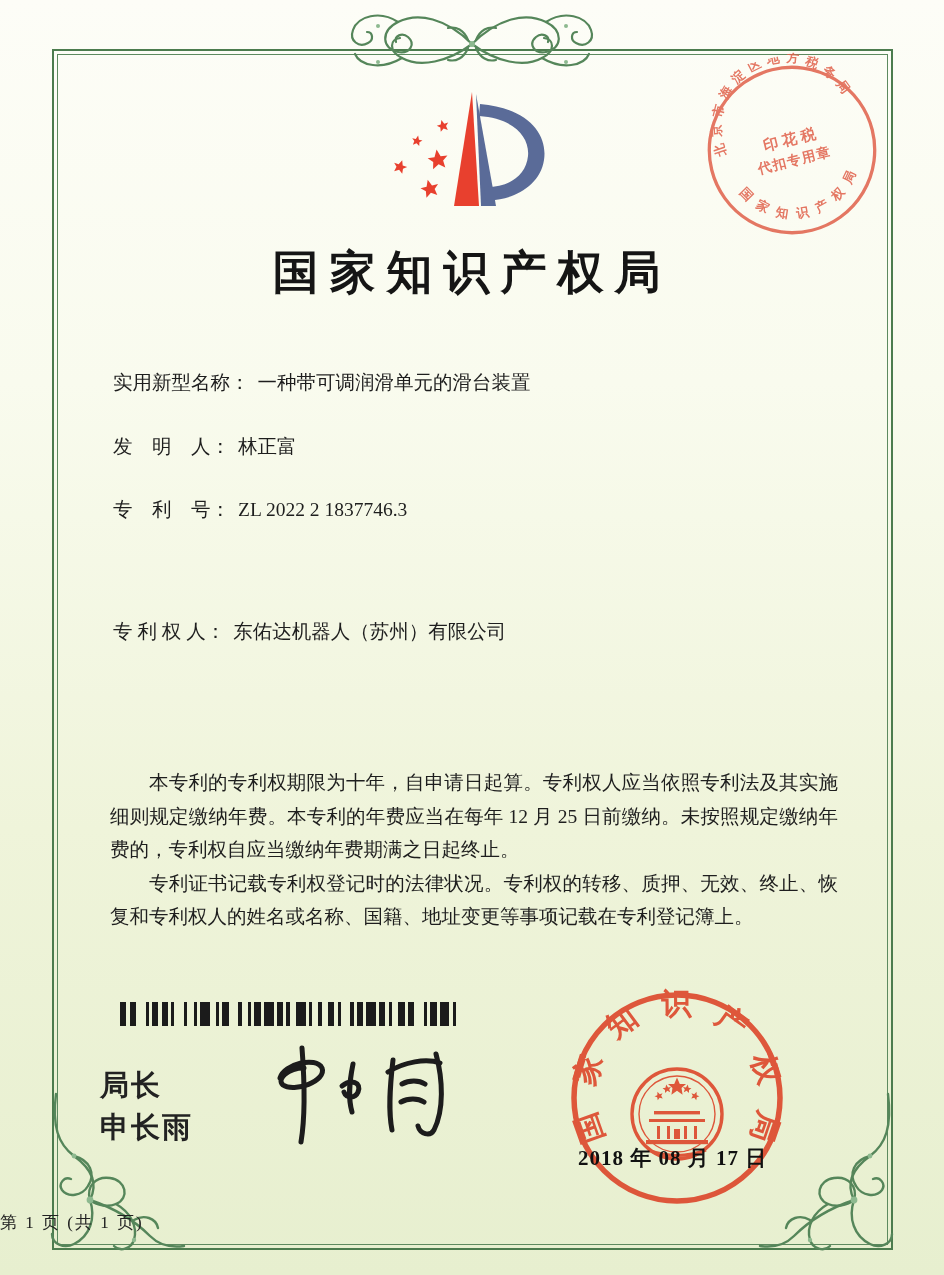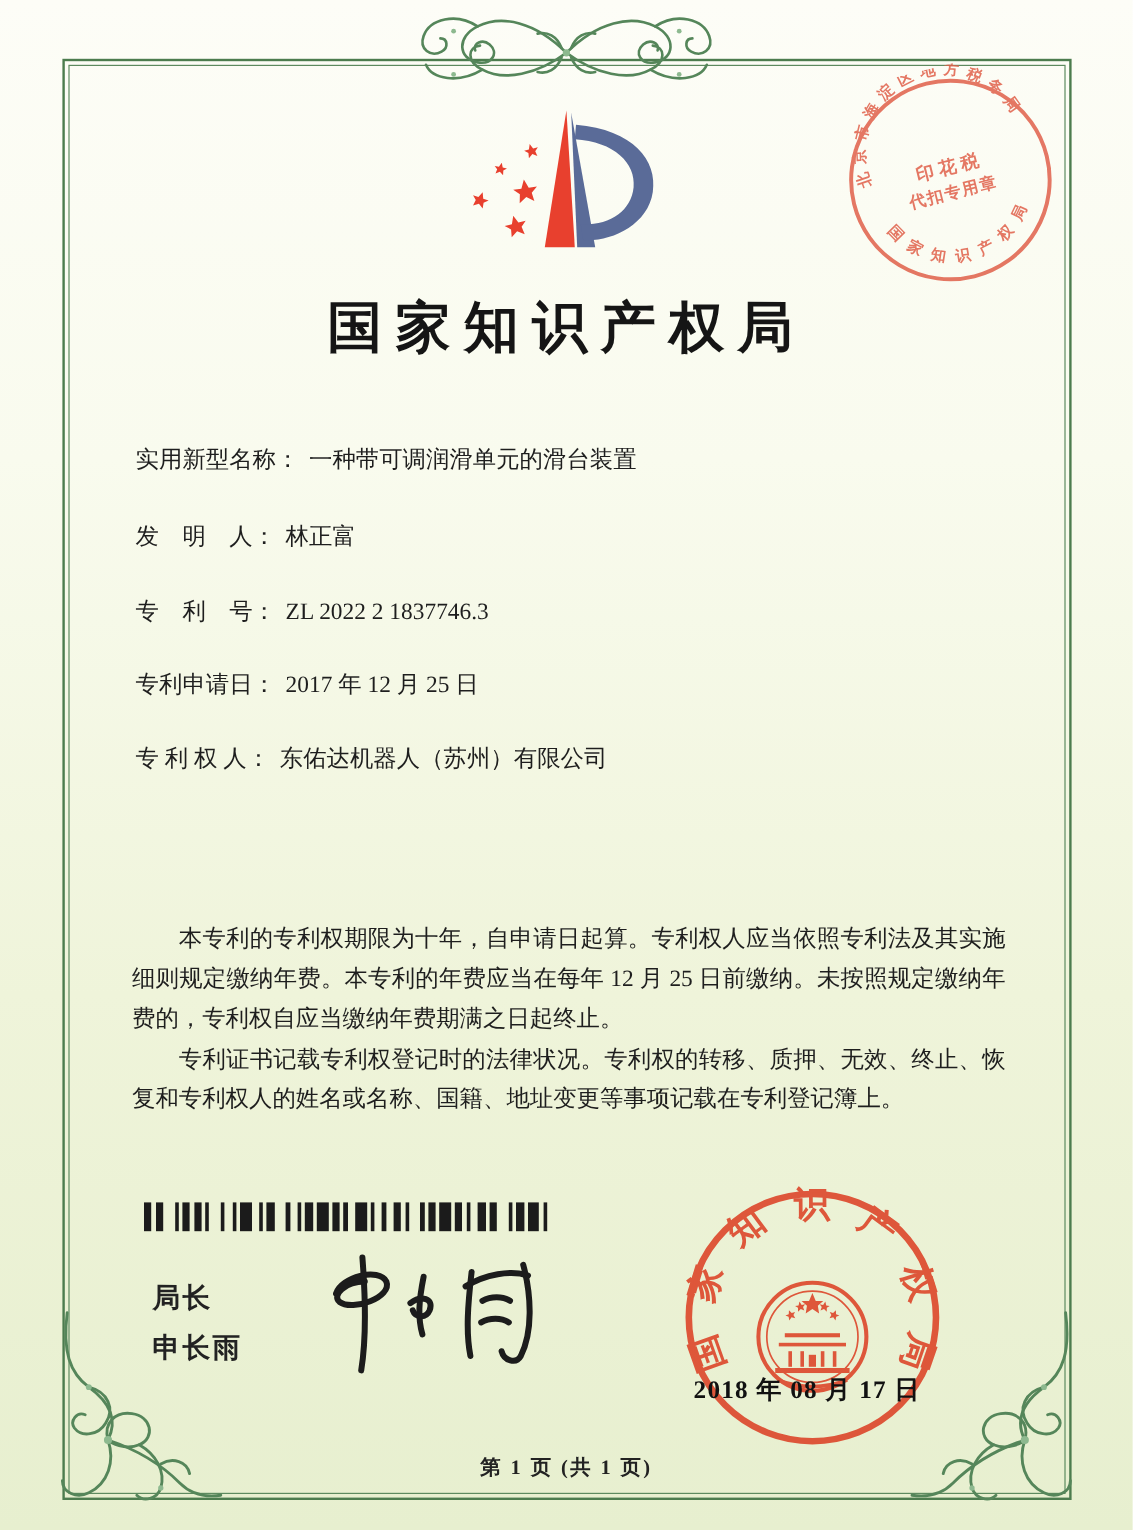--- a/index.html
+++ b/index.html
@@ -16,27 +16,27 @@
   .title{position:absolute;left:0;top:242px;width:100%;text-align:center;font-size:46px;font-weight:700;letter-spacing:11px;color:#151515;}
   .field{position:absolute;left:113px;font-size:19.5px;white-space:nowrap;}
   .field .lab{margin-right:8px;}
   .f0{top:369px}.f1{top:433px}.f2{top:496px}.f3{top:557px}.f4{top:618px}.f5{top:678px}.f6{top:732px}
   .f7{position:absolute;left:492px;top:732px;font-size:19.5px;white-space:nowrap;}
   .body-text{position:absolute;left:110px;top:766px;width:728px;font-size:19.5px;line-height:33.5px;text-align:justify;}
   .body-text p{margin:0;text-indent:2em;}
   .barcode{position:absolute;left:120px;top:1002px;width:342px;height:24px;display:flex;}
   .barcode span{height:100%;}
   .barcode .bar{background:#1b1b1b;}
-  .sig-label{position:absolute;left:127px;font-family:Liberation Sans, sans-serif;font-weight:600;font-size:23px;letter-spacing:2px;color:#222;}
+  .sig-label{position:absolute;left:100px;font-family:Liberation Sans, sans-serif;font-weight:600;font-size:29px;letter-spacing:2px;color:#222;}
   .sig-label.l1{top:1066px}
   .sig-label.l2{top:1108px}
   .signature{position:absolute;left:250px;top:1038px;width:240px;height:118px;}
   .seal{position:absolute;left:560px;top:981px;width:234px;height:234px;opacity:.92;}
   .seal-date{position:absolute;left:578px;top:1144px;font-size:21px;font-weight:700;letter-spacing:1px;color:#111;}
-  .page-footer{position:absolute;left:0;top:1211px;width:100%;text-align:center;font-size:17px;letter-spacing:2px;color:#222;font-weight:bold;}
+  .page-footer{position:absolute;left:0;top:1211px;width:100%;text-align:left;font-size:17px;letter-spacing:2px;color:#222;}
   .ornament{position:absolute;}
   .orn-top{left:318px;top:4px;width:308px;height:76px;}
   .orn-bl{left:38px;top:1086px;width:155px;height:170px;}
   .orn-br{left:751px;top:1086px;width:155px;height:170px;transform:scaleX(-1);}
 </style>
 </head>
 <body>
 
 <div id="page">
 
@@ -139,23 +139,20 @@
   <div class="title">国家知识产权局</div>
 
   <div class="field f0">
     <span class="lab">实用新型名称：</span><span>一种带可调润滑单元的滑台装置</span>
   </div>
   <div class="field f1">
     <span class="lab">发　明　人：</span><span>林正富</span>
   </div>
   <div class="field f2">
     <span class="lab">专　利　号：</span><span>ZL 2022 2 1837746.3</span>
-  </div>
-  <div class="field f3">
-    <span class="lab">专利申请日：</span><span>2017 年 12 月 25 日</span>
   </div>
   <div class="field f4">
     <span class="lab">专 利 权 人：</span><span>东佑达机器人（苏州）有限公司</span>
   </div>
 
   <div class="body-text">
     <p>本专利的专利权期限为十年，自申请日起算。专利权人应当依照专利法及其实施细则规定缴纳年费。本专利的年费应当在每年 12 月 25 日前缴纳。未按照规定缴纳年费的，专利权自应当缴纳年费期满之日起终止。</p>
     <p>专利证书记载专利权登记时的法律状况。专利权的转移、质押、无效、终止、恢复和专利权人的姓名或名称、国籍、地址变更等事项记载在专利登记簿上。</p>
   </div>
 

